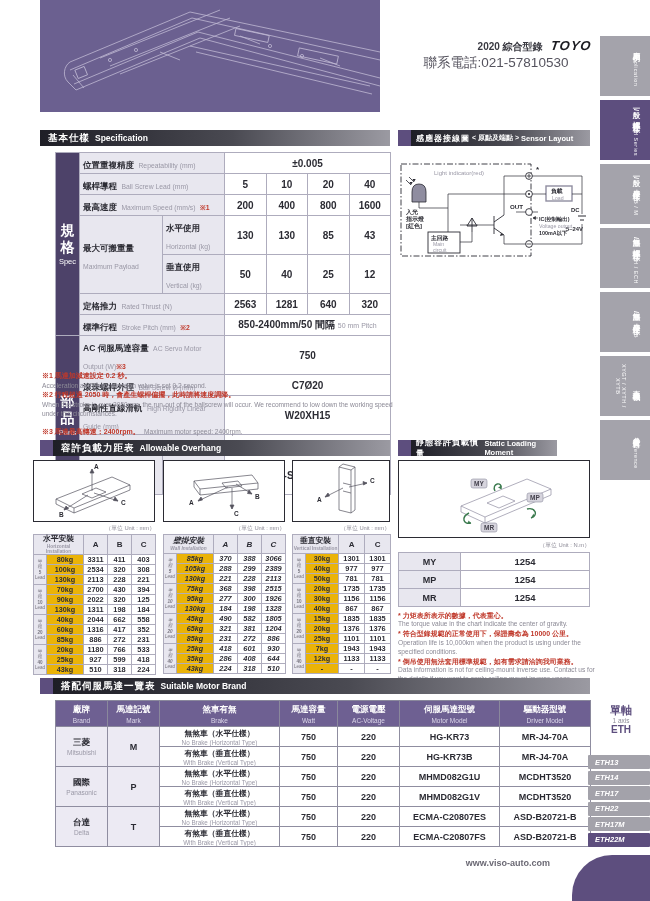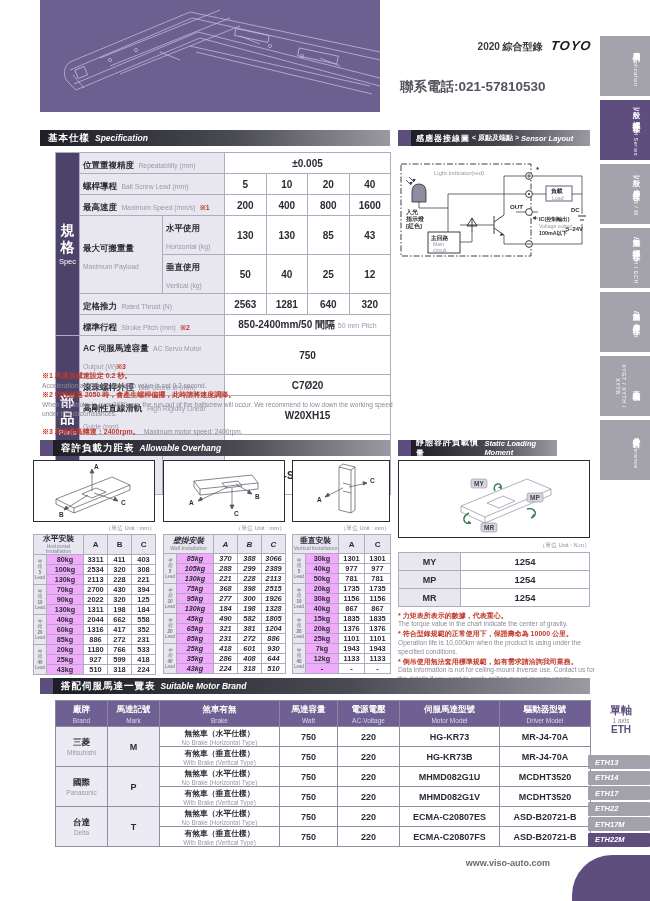--- a/index.html
+++ b/index.html
@@ -3,21 +3,21 @@
 <meta charset="utf-8">
 <style>
   * { margin:0; padding:0; box-sizing:border-box; }
   html,body { width:650px; height:901px; background:#fff; font-family:"Liberation Sans", sans-serif; overflow:hidden; }
   .page { position:relative; width:650px; height:901px; background:#fff; }
 
   
   .product-img { position:absolute; left:40px; top:0; width:340px; height:112px; background:#6b6090; overflow:hidden; }
   .brand-line { position:absolute; left:400px; top:38px; width:192px; text-align:right; font-size:10px; font-weight:bold; color:#3a3a42; }
   .logo { display:inline-block; font-size:13px; font-weight:bold; font-style:italic; letter-spacing:1px; color:#1c1c22; margin-left:6px; transform:skewX(-8deg); }
-  .phone { position:absolute; left:400px; top:78px; width:192px; text-align:left; font-size:13.5px; color:#55535e;font-weight:bold; }
+  .phone { position:absolute; left:400px; top:54px; width:192px; text-align:center; font-size:13.5px; color:#55535e; }
 
   
   .side-tabs { position:absolute; right:0; top:36px; width:50px; }
   .side-tab { writing-mode:vertical-rl; text-orientation:mixed; height:60px; width:50px; margin-bottom:4px;
               background:#a4a3ab; color:#fff; text-align:center; padding:2px 5px; overflow:hidden; cursor:pointer; }
   .side-tab.active { background:#5d4e7e; }
   .side-tab .st-zh { font-size:7.5px; font-weight:bold; letter-spacing:1px; display:inline-block; margin-left:2px; }
   .side-tab .st-en { font-size:5.5px; display:inline-block; opacity:.95; letter-spacing:.5px; }
 
   .axis-block { position:absolute; right:6px; top:704px; width:46px; text-align:center; line-height:1.15; }
@@ -28,21 +28,21 @@
   .model-tab { height:14px; margin-bottom:1.5px; background:#a3a2aa; color:#fff; font-size:7.5px; font-weight:bold; font-style:italic;
                display:flex; align-items:center; padding-left:7px; border-radius:1px; cursor:pointer;text-align:right; }
   .model-tab.active { background:#5d4e7e; }
   .corner-decor { position:absolute; right:0; bottom:0; width:78px; height:46px; background:#5d4e7e; border-top-left-radius:40px; }
 
   
   .sec-header { position:absolute; display:flex; height:16px; }
   .sec-header .sq { width:13px; background:#5d4e7e; }
   .sec-header .bar { flex:1; background:linear-gradient(90deg,#1e1e26 0%,#4a4a52 55%,#9b9aa2 100%); color:#fff; display:flex; align-items:center; padding-left:8px; }
   .sec-header .t-zh { font-size:9.5px; font-weight:bold; letter-spacing:1px; }
-  .sec-header .t-en { font-size:8.5px; font-weight:bold; margin-left:5px; font-style:italic; }
+  .sec-header .t-en { font-size:8.5px; font-weight:bold; margin-left:5px; }
 
   
   table { border-collapse:collapse; }
   .spec-table { position:absolute; left:55px; top:152px; width:335px; table-layout:fixed; border:1px solid #8a889c; }
   .spec-table td { border:1px solid #aeacbd; height:17.5px; }
   .grp-cell { background:#4d4269; color:#fff; text-align:center; vertical-align:middle; }
   .grp-zh { font-size:14px; font-weight:bold; line-height:1.15; display:block; }
   .grp-en { font-size:7.5px; display:block; margin-top:2px; }
   .lbl { background:#e8e7ef; padding:1px 3px; vertical-align:middle; }
   .lbl .zh { font-size:8.5px; font-weight:bold; color:#2b2b33; }
@@ -64,21 +64,21 @@
   
   .oh-table { position:absolute; top:534px; table-layout:fixed; border:1px solid #8a889c; background:#fff; }
   .oh-table td, .oh-table th { border:1px solid #aeacbd; padding:0; text-align:center; vertical-align:middle; }
   .oh-title { background:#e8e7ef; height:19px; }
   .oh-title .zh { font-size:7.8px; font-weight:bold; color:#2b2b33; display:block; line-height:1.1; }
   .oh-title .en { font-size:4.8px; color:#9a98a6; display:block; line-height:1.1; }
   .oh-col { background:#e8e7ef; font-size:8px; font-weight:bold; color:#2b2b33; }
   .oh-lead { background:#e8e7ef; width:13px; }
   .oh-lead span { display:block; font-size:4.6px; color:#77757f; line-height:1.15; }
   .oh-lead .ld-num { font-weight:bold; }
-  .oh-kg { background:#f0abfc; font-size:7.2px; font-weight:bold; color:#2b2b33; height:9.8px; }
+  .oh-kg { background:#eab308; font-size:7.2px; font-weight:bold; color:#2b2b33; height:9.8px; }
   .oh-v { font-size:7.4px; font-weight:600; color:#2b2b33; background:#fff; }
 
   
   .sm-table { position:absolute; left:398px; top:552px; width:192px; table-layout:fixed; border:1px solid #8a889c; }
   .sm-table td { border:1px solid #aeacbd; height:18px; text-align:center; vertical-align:middle; }
   .sm-key { background:#e8e7ef; font-size:9px; font-weight:bold; color:#2b2b33; width:62px; }
   .sm-val { background:#fff; font-size:9.5px; font-weight:600; color:#2b2b33; }
   .sm-notes { position:absolute; left:398px; top:611px; width:198px; line-height:1.35; }
 
   

